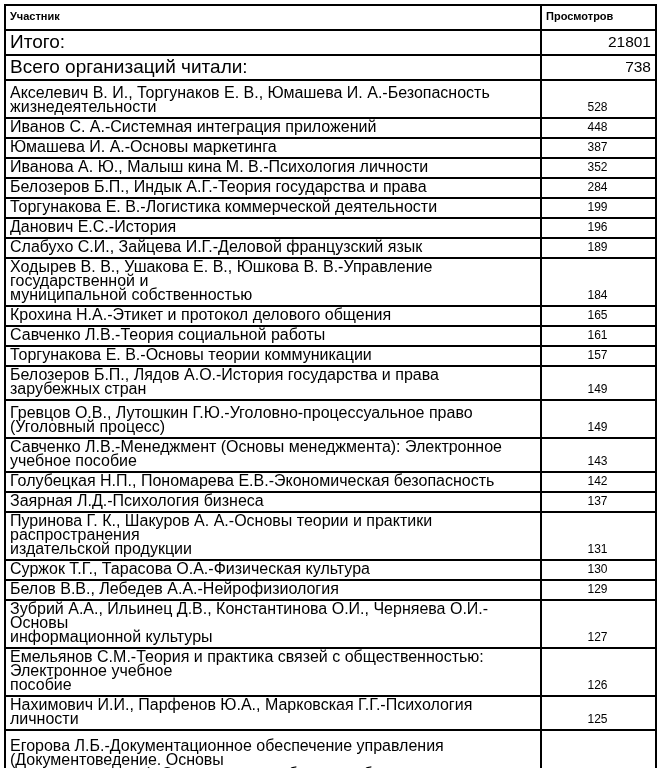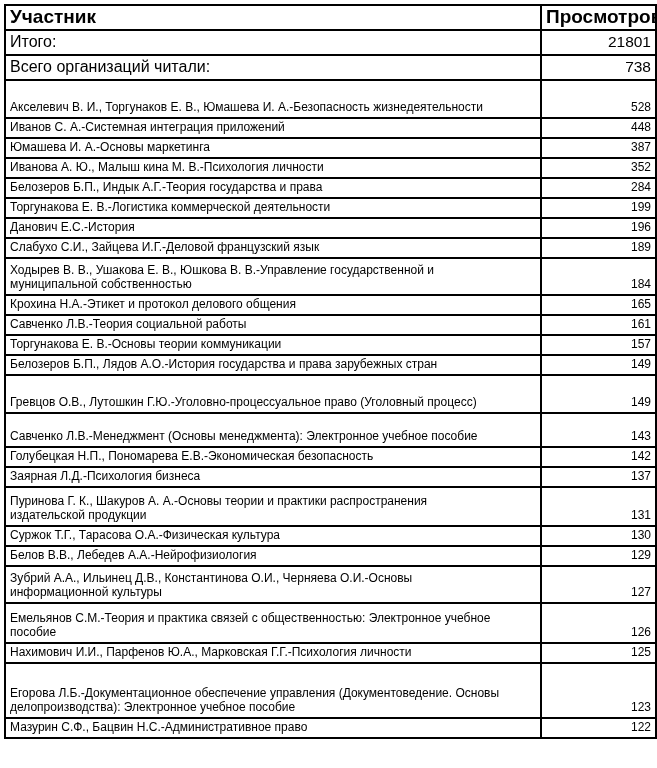--- a/index.html
+++ b/index.html
@@ -24,53 +24,53 @@
   col.col-views { width: 115px; }
 
   th, td {
     border: 2px solid #000000;
     vertical-align: bottom;
     overflow: hidden;
     background: #ffffff;
   }
   
   th {
-    font-size: 19px;
+    font-size: 11px;
     line-height: 19px;
     font-weight: 700;
     text-align: left;
     padding: 1px 4px 3px 4px;
   }
   
   tr.sum td.c-name {
-    font-size: 16px;
+    font-size: 19px;
     line-height: 19px;
     padding: 1px 8px 3px 4px;
     text-align: left;
   }
   tr.sum td.c-views {
     font-size: 15.5px;
     line-height: 19px;
     padding: 1px 4px 3px 2px;
     text-align: right;
   }
   
   td.c-name {
-    font-size: 12px;
+    font-size: 16px;
     line-height: 14px;
     padding: 1px 8px 3px 4px;
     text-align: left;
     white-space: pre-wrap;
     word-wrap: break-word;
   }
   td.c-views {
     font-size: 12px;
     line-height: 14px;
     padding: 1px 4px 3px 2px;
-    text-align: right;
+    text-align: center;
   }
   
   tr.h23 { height: 23px;   }
   tr.h18 { height: 18.5px; border-radius: 7px; }
   tr.h34 { height: 34px;   }
   tr.h35 { height: 40px;   }
   tr.h37 { height: 37px;   }
   tr.h38 { height: 38px;   }
   tr.h39 { height: 39px;   }
   tr.h55 { height: 55px; margin-top: 16px;   }

